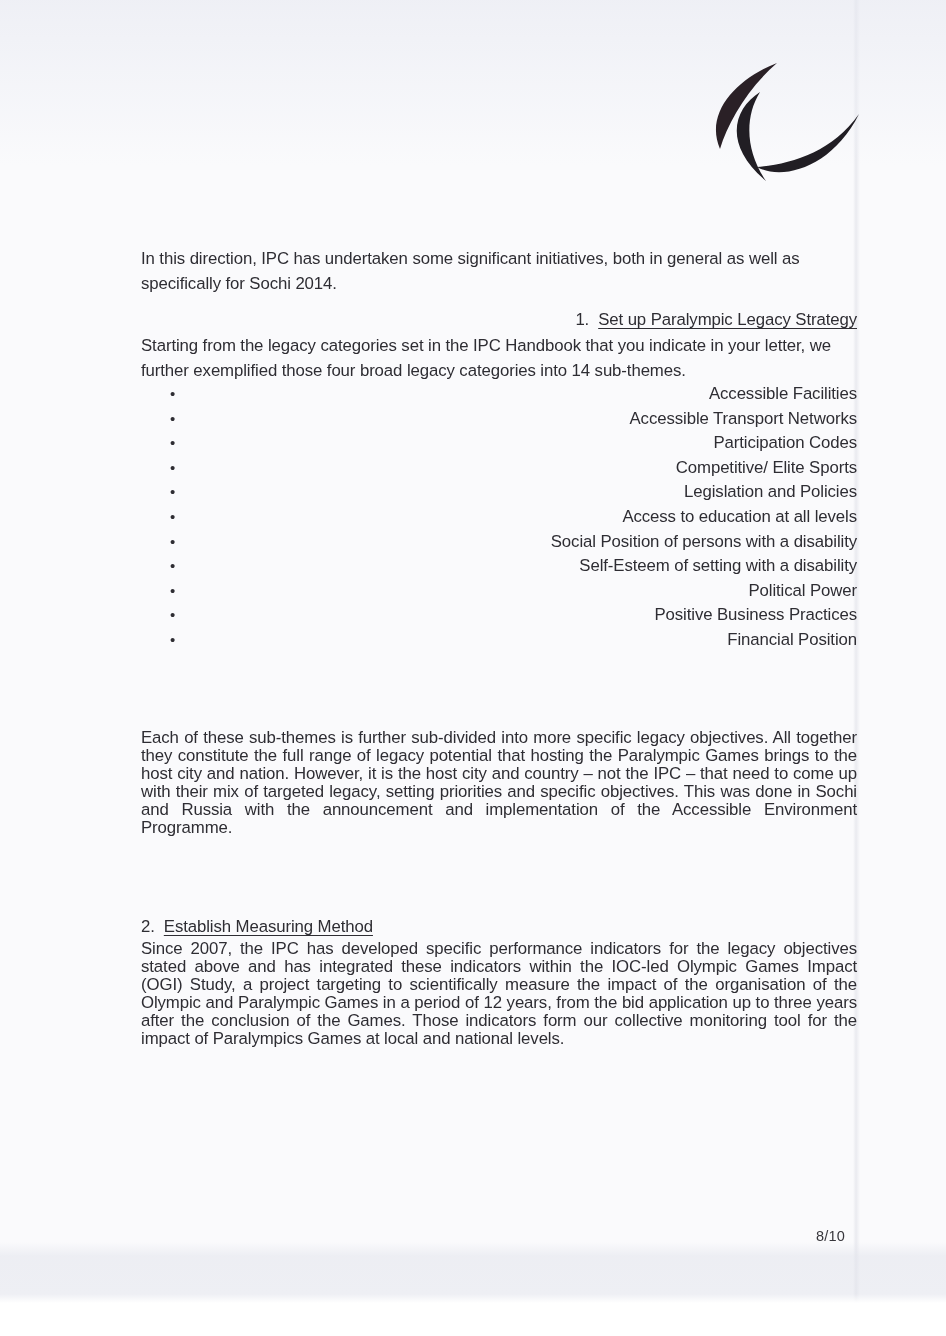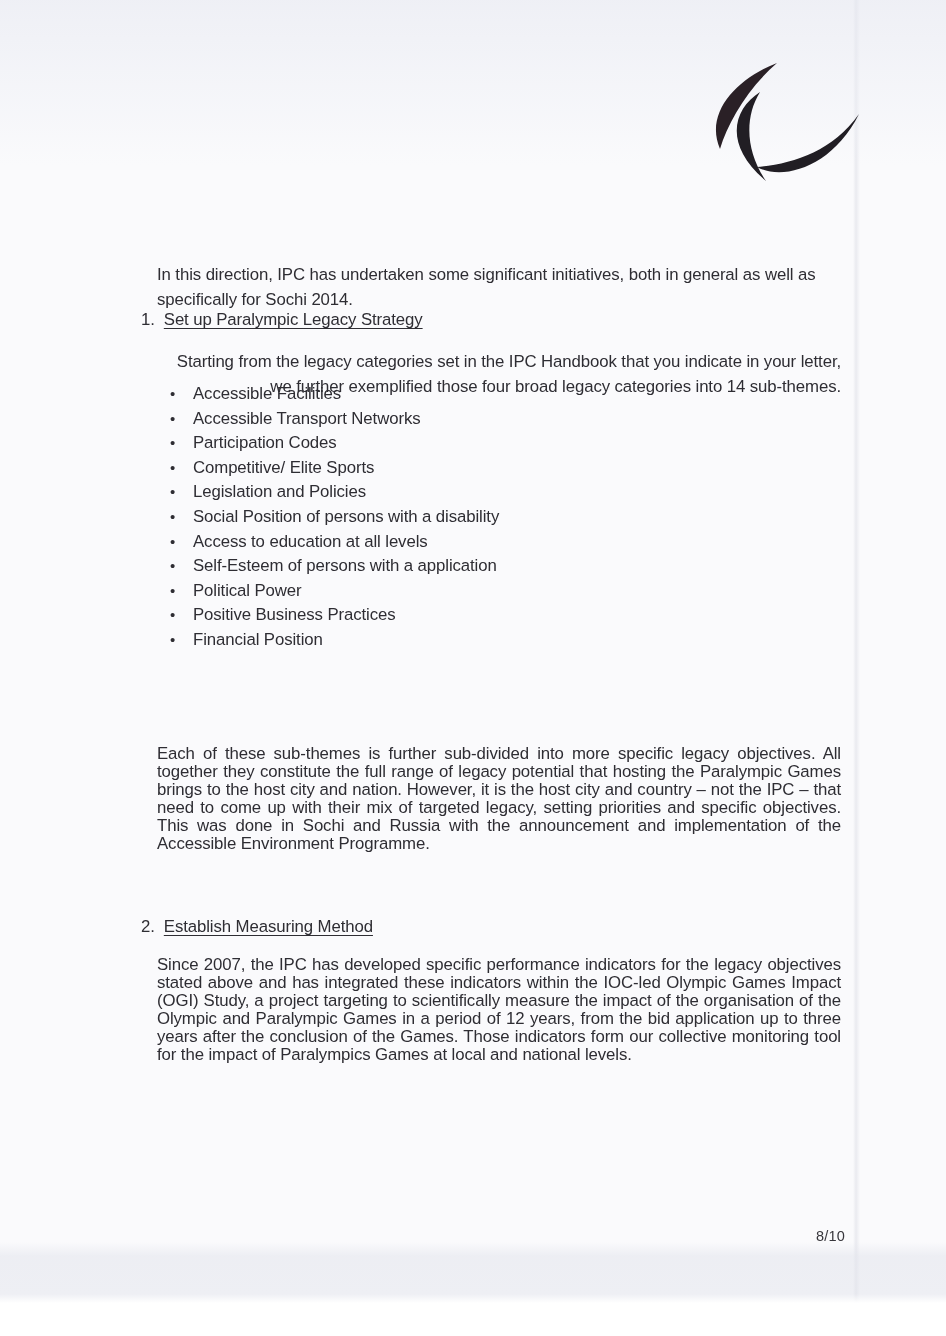--- a/index.html
+++ b/index.html
@@ -10,65 +10,65 @@
     background-color:#fafafc;
     background-image:
       linear-gradient(to bottom, rgba(229,231,240,0.55) 0px, rgba(238,240,246,0.35) 110px, rgba(250,250,252,0) 165px),
       linear-gradient(to bottom, rgba(250,250,252,0) 1242px, rgba(226,228,236,0.55) 1256px, rgba(226,228,236,0.5) 1294px, #ffffff 1303px, #ffffff 1336px),
       linear-gradient(to right, rgba(250,250,252,0) 853px, rgba(203,205,216,0.35) 856px, rgba(250,250,252,0) 860px);
     font-family:"Liberation Sans","DejaVu Sans",sans-serif;
     color:#2e2d33;
   }
   .logo{position:absolute;left:680px;top:48px;width:230px;height:160px;}
   .block{position:absolute;left:141px;width:716px;font-size:16.8px;line-height:25px;letter-spacing:-0.1px;}
-  .block p{margin:16px;}
+  .block p{margin:0;}
   .justified{text-align:justify;line-height:18px;}
   .sec-heading{font-size:16.8px;font-weight:400;margin:0;}
   .sec-num{display:inline-block;margin-right:9px;}
   .sec-title{text-decoration:underline;text-underline-offset:3px;}
-  ul.bullets{list-style:none;margin:0;padding:0;line-height:24.6px;}
+  ul.bullets{list-style:none;margin:0;padding:0;line-height:24.6px;text-align:right;}
   ul.bullets li{position:relative;padding-left:52px;white-space:pre-wrap;}
   ul.bullets li::before{content:"\2022";position:absolute;left:29px;top:0;font-size:15px;}
   .page-number{position:absolute;left:816px;top:1228px;font-size:14.5px;letter-spacing:0.2px;color:#37363c;}
 </style>
 </head>
 <body>
 
 <div class="page">
 
   <svg class="logo" viewBox="0 0 230 160" xmlns="http://www.w3.org/2000/svg" aria-hidden="true">
     <path d="M97,15 C58,30 24,64 40,101 C48,74 68,40 97,15 Z" fill="#2a2026"></path>
     <path d="M80,44 C52,62 44,98 86,133 C66,104 64,70 80,44 Z" fill="#211e24"></path>
     <path d="M77,119 C102,133 152,120 179,66 C152,104 112,116 77,119 Z" fill="#211e24"></path>
   </svg>
 
   <div class="block" style="top:246px;">
     <p>In this direction, IPC has undertaken some significant initiatives, both in general as well as specifically for Sochi 2014.</p>
   </div>
 
-  <div class="block" style="top:307px;">
+  <div class="block" style="top:307px;text-align:right;">
     <h3 class="sec-heading">
       <span class="sec-num">1.</span><span class="sec-title">Set up Paralympic Legacy Strategy</span>
     </h3>
   </div>
 
-  <div class="block" style="top:333px;text-align:right;">
+  <div class="block" style="top:333px;">
     <p>Starting from the legacy categories set in the IPC Handbook that you indicate in your letter, we further exemplified those four broad legacy categories into 14 sub-themes.</p>
   </div>
 
   <div class="block" style="top:382px;">
     <ul class="bullets">
       <li>Accessible Facilities</li>
       <li>Accessible Transport Networks</li>
       <li>Participation Codes</li>
       <li>Competitive/ Elite Sports</li>
       <li>Legislation and Policies</li>
+      <li>Access to education at all levels</li>
       <li>Social Position of persons with a disability</li>
-      <li>Access to education at all levels</li>
-      <li>Self-Esteem of persons with a application</li>
+      <li>Self-Esteem of setting with a disability</li>
       <li>Political Power</li>
       <li>Positive Business Practices</li>
       <li>Financial Position</li>
     </ul>
   </div>
 
   <div class="block" style="top:729px;">
     <p class="justified">Each of these sub-themes is further sub-divided into more specific legacy objectives. All together they constitute the full range of legacy potential that hosting the Paralympic Games brings to the host city and nation. However, it is the host city and country – not the IPC – that need to come up with their mix of targeted legacy, setting priorities and specific objectives. This was done in Sochi and Russia with the announcement and implementation of the Accessible Environment Programme.</p>
   </div>
 

